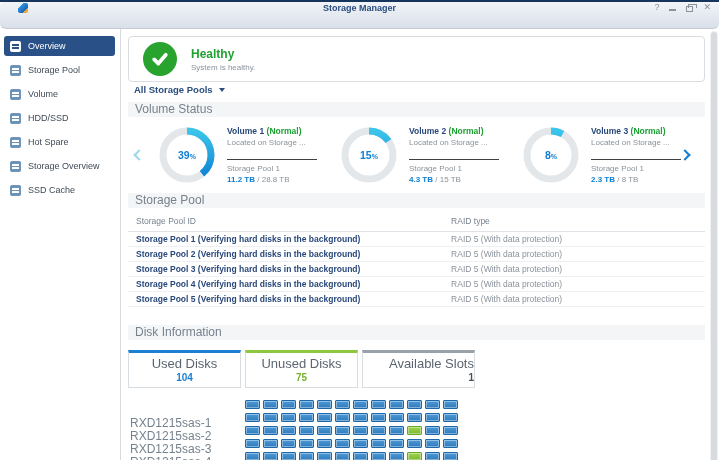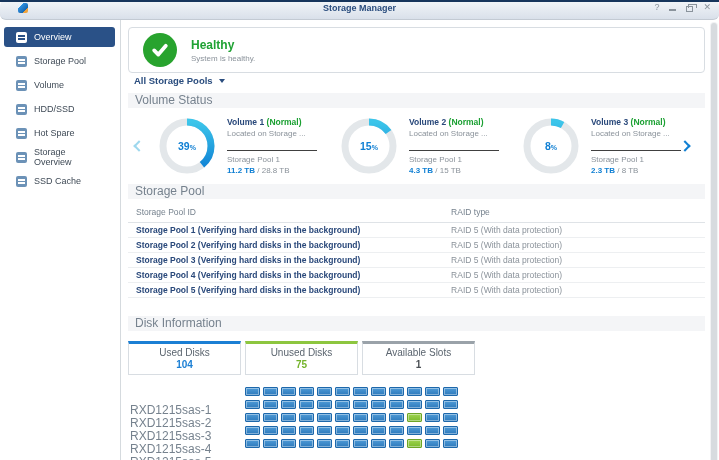--- a/index.html
+++ b/index.html
@@ -1,35 +1,35 @@
 <!DOCTYPE html>
 <html><head>
 <meta charset="utf-8">
 <style>
   * { margin:0; padding:0; box-sizing:border-box; }
   html,body { width:719px; height:460px; overflow:hidden; }
   body { font-family:"Liberation Sans", sans-serif; background:#fff; }
   .window { width:719px; height:460px; position:relative; background:#fff; }
 
   
-  .titlebar { height:20px; position:relative; background:linear-gradient(#f3f6f9,#d9e0ea); border-bottom:1px solid #c3cad3;border-radius:6px; }
+  .titlebar { height:29px; position:relative; background:linear-gradient(#f3f6f9,#d9e0ea); border-bottom:1px solid #c3cad3;border-radius:6px; }
   .titlebar-topline { height:2px; background:#16355c; }
   .app-icon { position:absolute; left:18px; top:3px; width:10px; height:10px; border-radius:2px;
     background:linear-gradient(135deg,#e8f2fb 0%, #e8f2fb 30%, #2f8fdd 30%, #1565b0 75%, #f0a23c 75%); }
   .window-title { position:absolute; left:0; right:0; top:2.5px; text-align:center; font-size:9px; font-weight:bold; color:#2a4d7e; }
   .win-controls { position:absolute; right:8px; top:2px; height:11px; display:flex; align-items:center; gap:10px; color:#8a939c; }
   .ctrl { font-size:9px; line-height:11px; cursor:pointer; }
   .ctrl-min { width:7px; height:1px; border-bottom:2px solid #8a939c; margin-top:4px; }
   .ctrl-restore { position:relative; width:7px; height:6px; border:1px solid #8a939c; margin-top:2px; }
   .ctrl-restore::before { content:""; position:absolute; left:1px; top:-3px; width:7px; height:3px; border:1px solid #8a939c; border-bottom:none; }
 
   
   .main { display:flex; height:445px; }
   .sidebar { width:121px; border-right:1px solid #d5dade; padding-top:7px; background:#fff; flex:none; }
-  .side-item { height:20px; margin:0 5px 4px 4px; border-radius:3px; display:flex; align-items:center; gap:7px; padding:0 12px; font-size:9px; color:#3f4a56; cursor:pointer; }
+  .side-item { height:20px; margin:0 5px 4px 4px; border-radius:3px; display:flex; align-items:center; gap:7px; padding:0 6px; font-size:9px; color:#3f4a56; cursor:pointer; }
   .side-item.selected { background:#2a5187; color:#fff; }
   .side-icon { width:11px; height:11px; border-radius:2px; background:#6c92b7; position:relative; flex:none; }
   .side-icon::after { content:""; position:absolute; left:2px; right:2px; top:3px; height:2px; background:#fff; box-shadow:0 3px 0 #fff; }
   .selected .side-icon { background:#fff; }
   .selected .side-icon::after { background:#2a5187; box-shadow:0 3px 0 #2a5187; }
 
   .content { flex:1; position:relative; padding:7px 16px 0 7px; }
   .scrollbar { position:absolute; top:2px; bottom:2px; right:3px; width:8px; background:#f1f2f4; border-radius:4px; }
   .scroll-thumb { position:absolute; left:1px; right:1px; top:1px; bottom:1px; background:#d7dbdf; border-radius:3px; }
 
@@ -74,21 +74,21 @@
   .pool-head { display:flex; align-items:center; height:21px; border-bottom:1px solid #dfe3e7; color:#76828e; font-size:8.5px; margin-top:3px; }
   .col-id { flex:0 0 56%; padding-left:8px; }
   .col-raid { flex:1; }
   .pool-row { display:flex; align-items:center; height:15px; border-bottom:1px solid #edeff1; font-size:8.5px; cursor:pointer; }
   .row-id { flex:0 0 56%; padding-left:8px; font-weight:bold; color:#29487a; white-space:nowrap; overflow:hidden; }
   .row-raid { flex:1; color:#8a929a; white-space:nowrap; }
 
   
   .stats { display:flex; gap:4px; margin:10px 0 10px 0; }
   .stat-card { width:113px; border:1px solid #d8dde2; border-top:3px solid #999; text-align:center; padding:3px 0 4px; background:#fff; }
-  .stat-label { font-size:10px; color:#5b656f; }
+  .stat-label { font-size:13px; color:#5b656f; }
   .stat-value { font-size:10px; font-weight:bold; margin-top:1px; }
   .enclosure-row { display:flex; align-items:center; height:13px; }
   .enc-name { width:117px; font-size:12px; color:#76828e; padding-left:2px;margin-top:36px; }
   .slots { display:flex; gap:3px; }
   .slot { width:15px; height:9px; border-radius:1px; }
   .slot.used { background:linear-gradient(#4e9ad6,#2e7abc); border:1px solid #1d68ab; box-shadow:inset 0 0 0 1px rgba(255,255,255,.4); }
   .slot.unused { background:linear-gradient(#9ed44e,#7cba2d); border:1px solid #6da526; box-shadow:inset 0 0 0 1px rgba(255,255,255,.4); }
 
   .svg-defs { position:absolute; width:0; height:0; }
 </style>
@@ -301,21 +301,21 @@
           <div class="stat-card" style="border-top-color: rgb(27, 127, 212);">
             <div class="stat-label">Used Disks</div>
             <div class="stat-value" style="color: rgb(27, 127, 212);">104</div>
           </div>
 
           <div class="stat-card" style="border-top-color: rgb(141, 198, 63);">
             <div class="stat-label">Unused Disks</div>
             <div class="stat-value" style="color: rgb(116, 179, 43);">75</div>
           </div>
 
-          <div class="stat-card" style="border-top-color: rgb(154, 162, 169);">
+          <div class="stat-card" style="border-top-color: rgb(154, 162, 169); text-align: right;">
             <div class="stat-label">Available Slots</div>
             <div class="stat-value" style="color: rgb(74, 79, 84);">1</div>
           </div>
         </div>
       <div>
 
           <div class="enclosure-row">
             <div class="enc-name">RXD1215sas-1</div>
             <div class="slots">
               <span class="slot used"></span>

